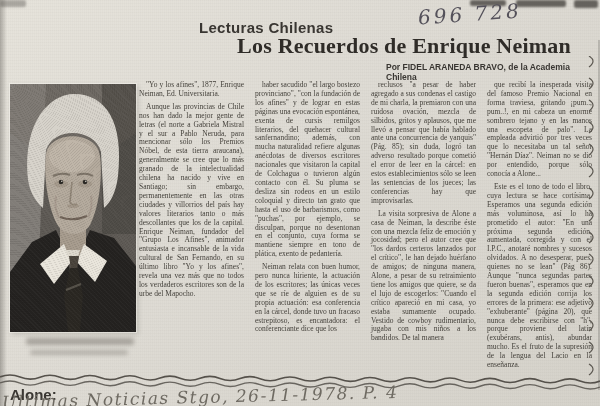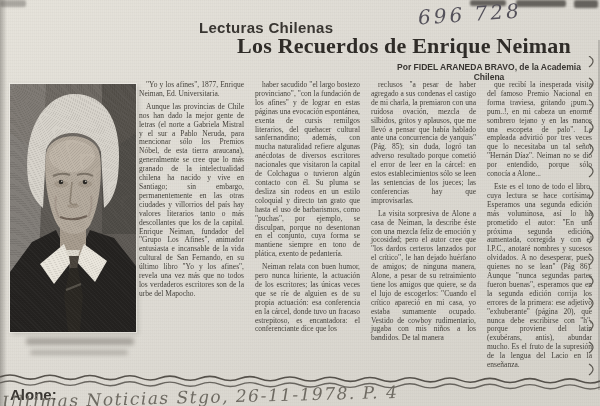--- a/index.html
+++ b/index.html
@@ -43,21 +43,21 @@
     position:absolute;left:199px;top:19px;
     font-family:"Liberation Sans", sans-serif;font-weight:bold;
     font-size:15px;color:#393632;letter-spacing:.3px;
   }
   .headline{
     position:absolute;left:228px;top:33px;width:352px;text-align:center;
     font-family:"Liberation Serif", serif;font-weight:bold;
     font-size:22px;color:#2f2c28;letter-spacing:.2px;white-space:nowrap;
   }
   .byline{
-    position:absolute;left:386px;top:62px;width:206px;text-align:center;
+    position:absolute;left:386px;top:62px;width:206px;
     font-family:"Liberation Sans", sans-serif;font-weight:bold;
     font-size:8.5px;color:#393632;
   }
 
   .photo{
     position:absolute;left:10px;top:84px;width:126px;height:248px;
     background:#5e5a55;overflow:hidden;
     box-shadow:0 0 0 1px rgba(250,248,242,.5), 2px 2px 5px rgba(40,38,34,.18);
   }
   .photo svg{display:block;}

